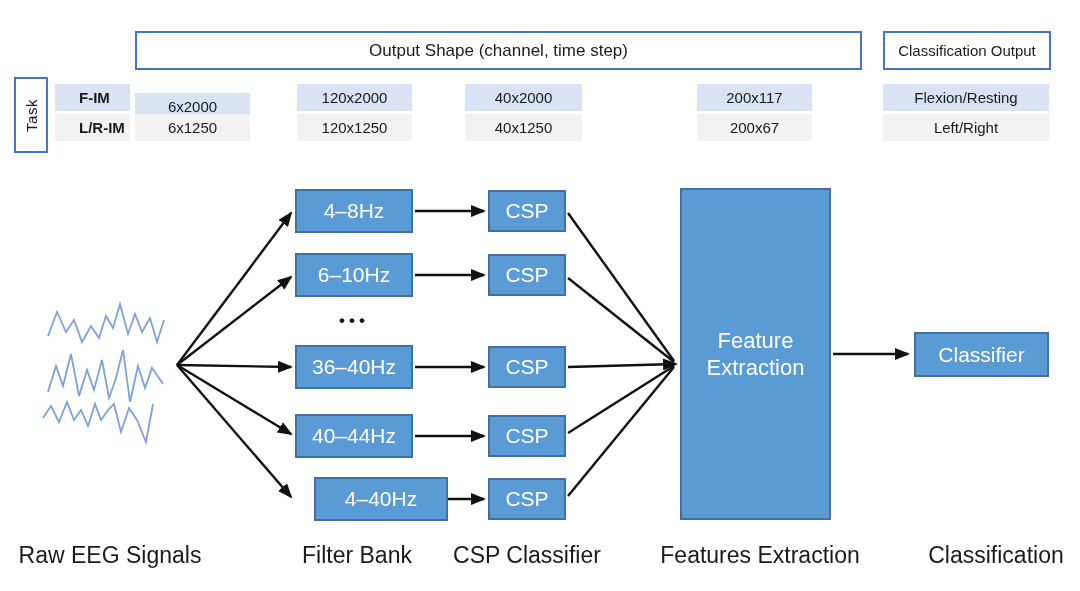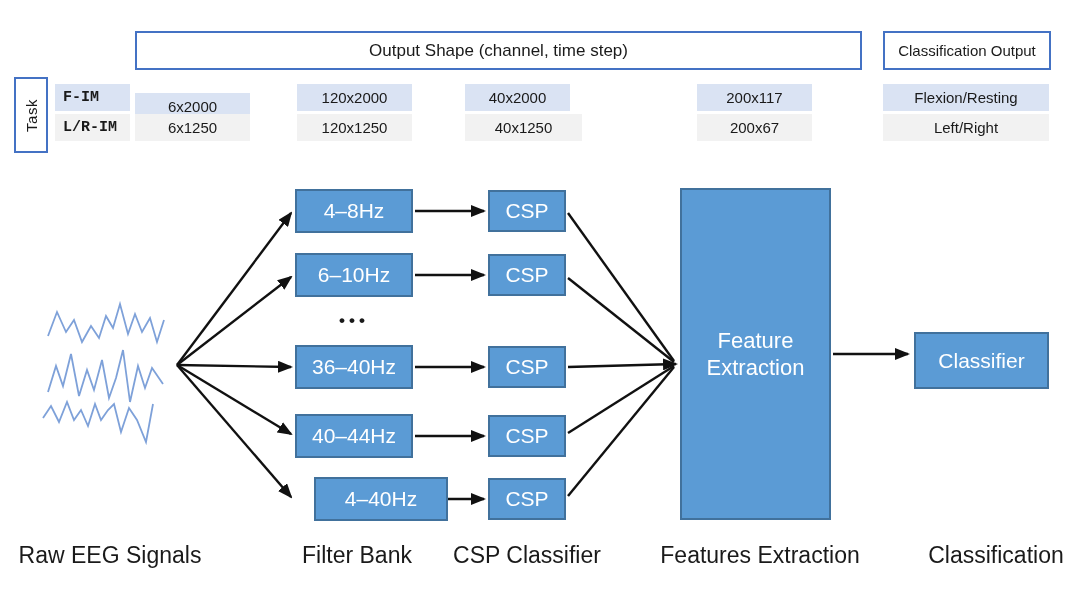--- a/index.html
+++ b/index.html
@@ -36,21 +36,21 @@
     white-space:nowrap;
     letter-spacing:0.5px;
   }
   .cell{
     display:flex;align-items:center;justify-content:center;
     font-size:15px;
     white-space:nowrap;
   }
   .cell.blue{background:var(--row-blue);}
   .cell.gray{background:var(--row-gray);}
-  .cell.lbl{font-weight:bold;justify-content:flex-start;padding-left:8px;font-family:Liberation Mono, monospace;}
+  .cell.lbl{font-weight:bold;justify-content:flex-start;padding-left:24px;}
 
   
   .bluebox{
     background:var(--box-fill);
     border:2px solid var(--box-border);
     color:#ffffff;
     display:flex;align-items:center;justify-content:center;
     font-size:21px;
     text-align:center;
   }
@@ -130,21 +130,21 @@
   </div>
 
   <div class="abs hdr-box" style="left:883px;top:31px;width:168px;height:39px;font-size:15px;">
     <span>Classification Output</span>
   </div>
 
   <div>
     <div class="abs cell blue lbl" style="left:55px;top:84px;width:75px;height:27px;">F-IM</div>
     <div class="abs cell blue" style="left:135px;top:84px;width:115px;height:27px;margin-top:9px;">6x2000</div>
     <div class="abs cell blue" style="left:297px;top:84px;width:115px;height:27px;">120x2000</div>
-    <div class="abs cell blue" style="left:465px;top:84px;width:105px;height:27px;">40x2000</div>
+    <div class="abs cell blue" style="left:465px;top:84px;width:117px;height:27px;">40x2000</div>
     <div class="abs cell blue" style="left:697px;top:84px;width:115px;height:27px;">200x117</div>
     <div class="abs cell blue" style="left:883px;top:84px;width:166px;height:27px;">Flexion/Resting</div>
   </div>
 
   <div>
     <div class="abs cell gray lbl" style="left:55px;top:114px;width:75px;height:27px;">L/R-IM</div>
     <div class="abs cell gray" style="left:135px;top:114px;width:115px;height:27px;">6x1250</div>
     <div class="abs cell gray" style="left:297px;top:114px;width:115px;height:27px;">120x1250</div>
     <div class="abs cell gray" style="left:465px;top:114px;width:117px;height:27px;">40x1250</div>
     <div class="abs cell gray" style="left:697px;top:114px;width:115px;height:27px;">200x67</div>
@@ -162,21 +162,21 @@
   <div class="abs bluebox" style="left:488px;top:254px;width:78px;height:42px;">CSP</div>
   <div class="abs bluebox" style="left:488px;top:346px;width:78px;height:42px;">CSP</div>
   <div class="abs bluebox" style="left:488px;top:415px;width:78px;height:42px;">CSP</div>
   <div class="abs bluebox" style="left:488px;top:478px;width:78px;height:42px;">CSP</div>
 
   <div class="abs bluebox fe-box" style="left:680px;top:188px;width:151px;height:332px;">
     <span>Feature</span>
     <span>Extraction</span>
   </div>
 
-  <div class="abs bluebox" style="left:914px;top:332px;width:135px;height:57px;">Classifier</div>
+  <div class="abs bluebox" style="left:914px;top:332px;width:135px;height:45px;">Classifier</div>
 
   <div class="abs stage-label" style="left:110px;top:542px;">Raw EEG Signals</div>
   <div class="abs stage-label" style="left:357px;top:542px;">Filter Bank</div>
   <div class="abs stage-label" style="left:527px;top:542px;">CSP Classifier</div>
   <div class="abs stage-label" style="left:760px;top:542px;">Features Extraction</div>
   <div class="abs stage-label" style="left:996px;top:542px;">Classification</div>
 
 </div>
 
 </body></html>

